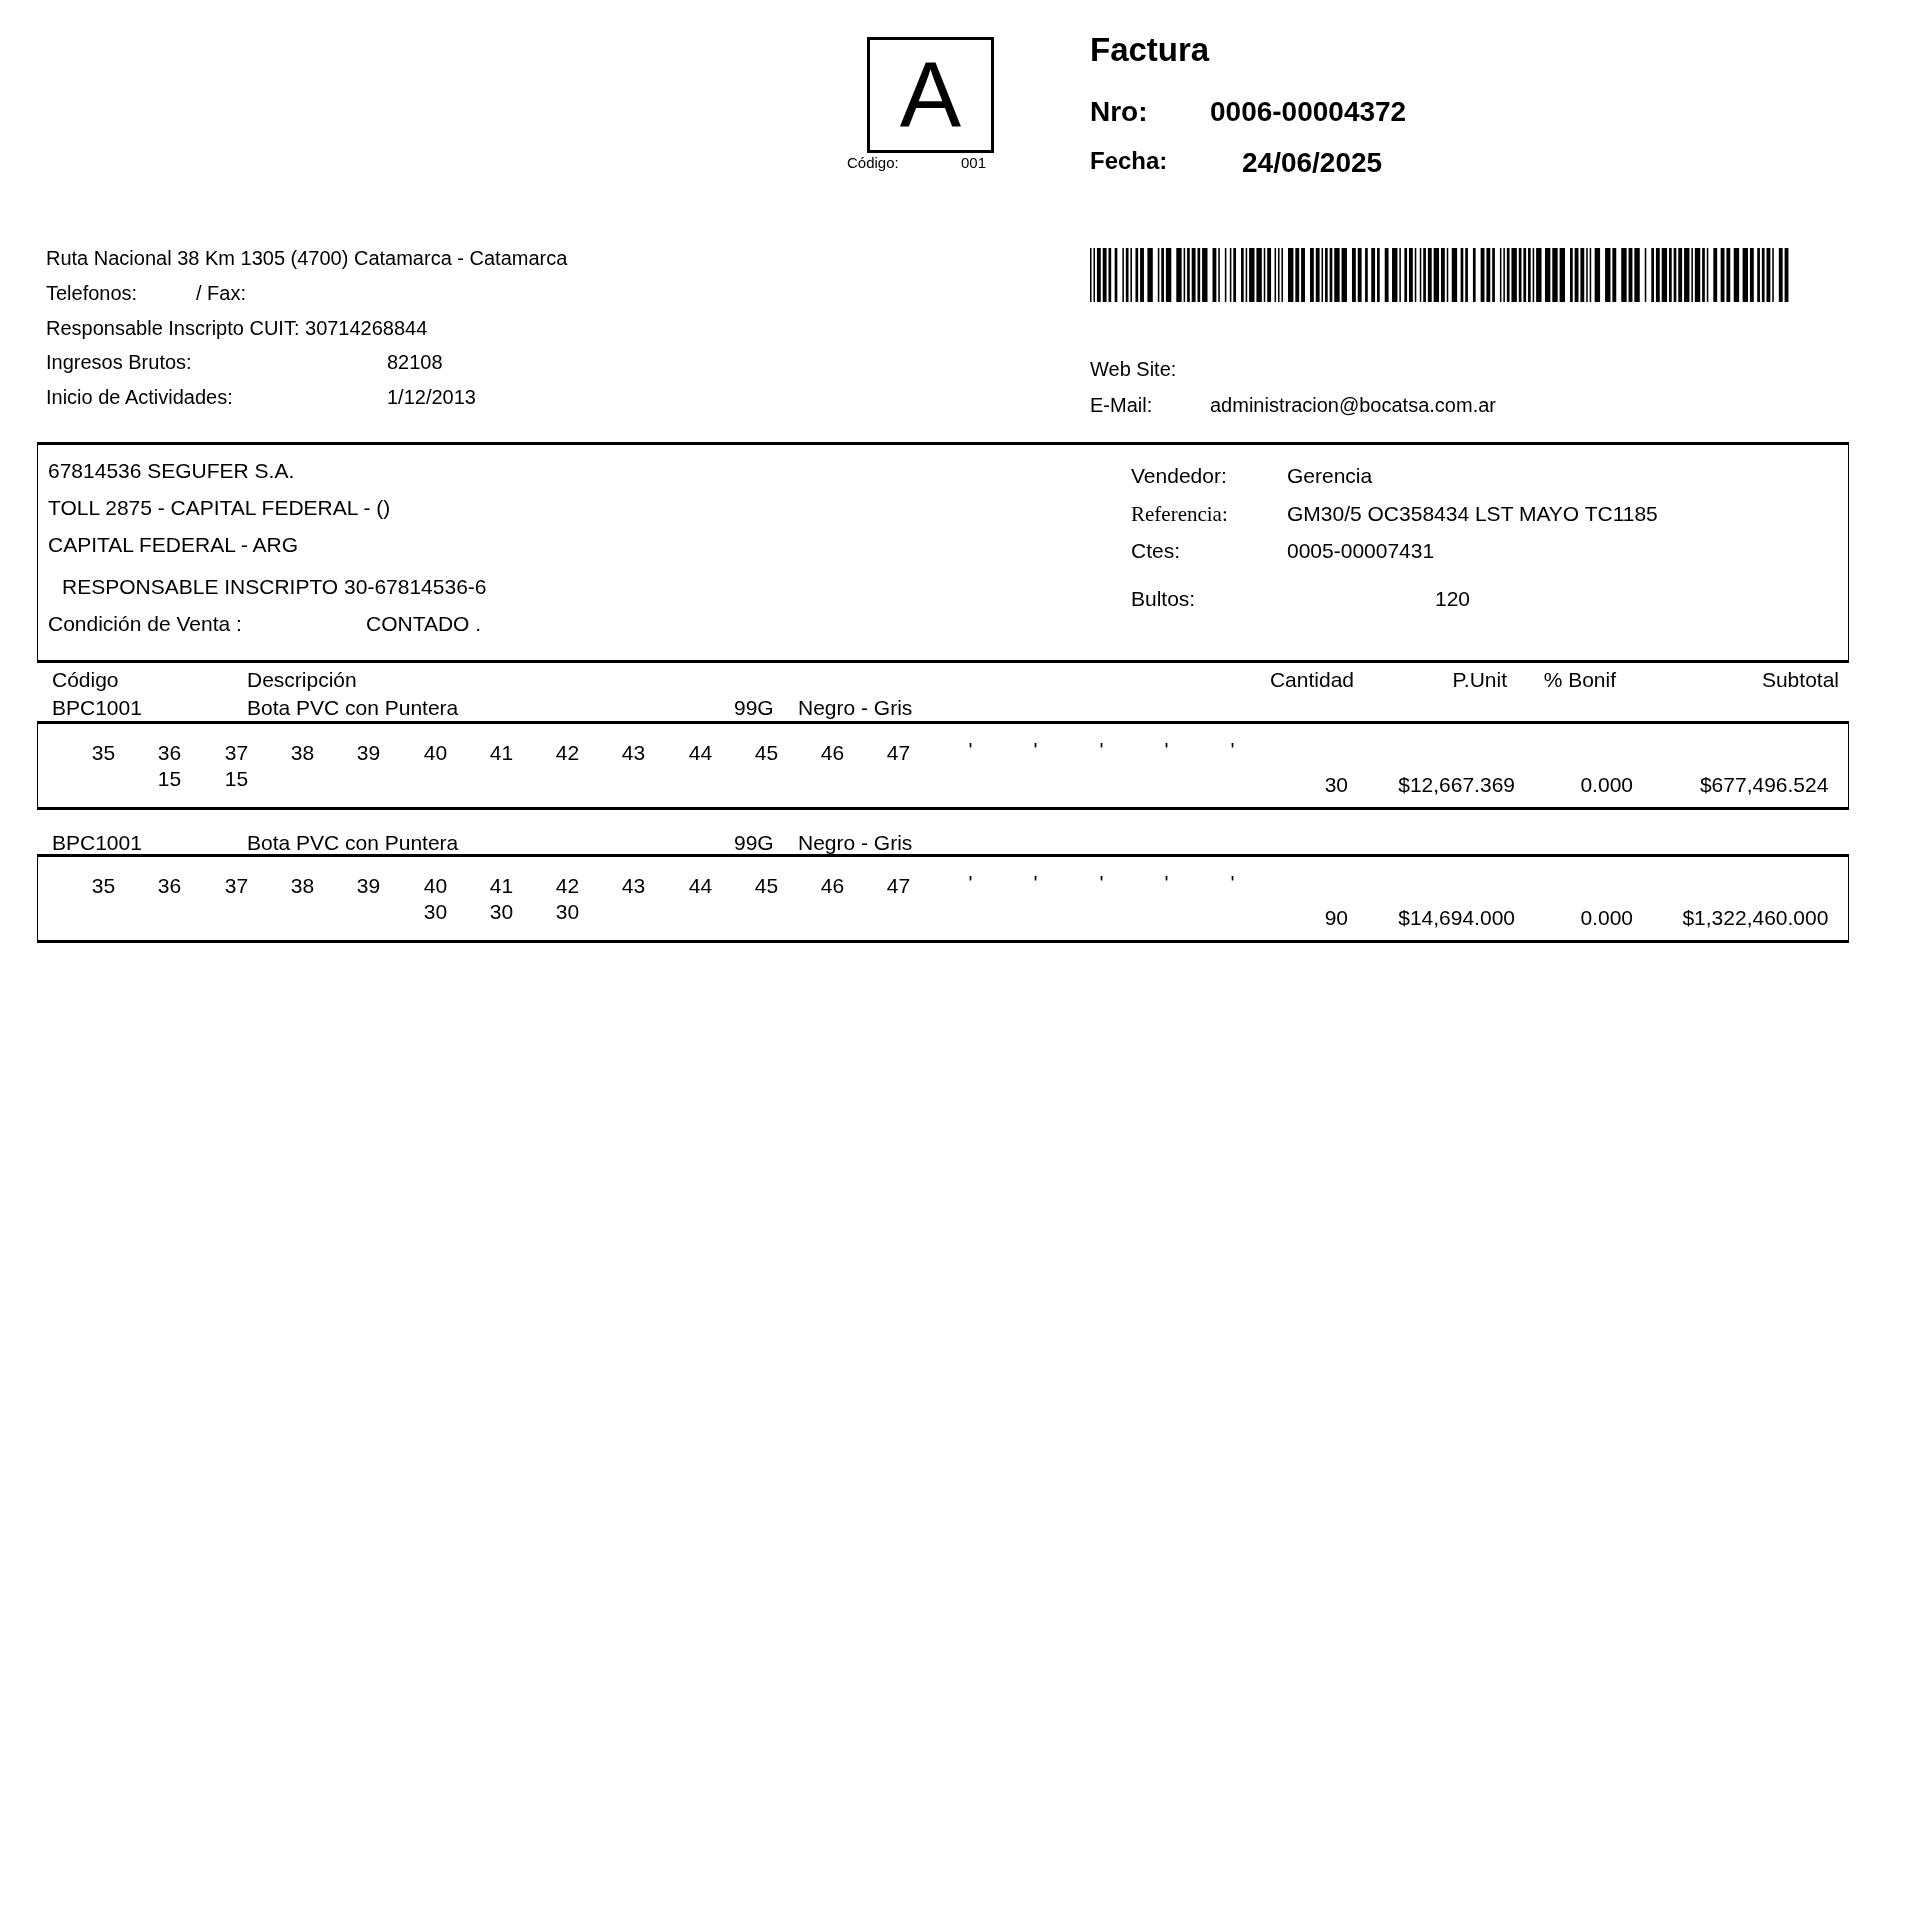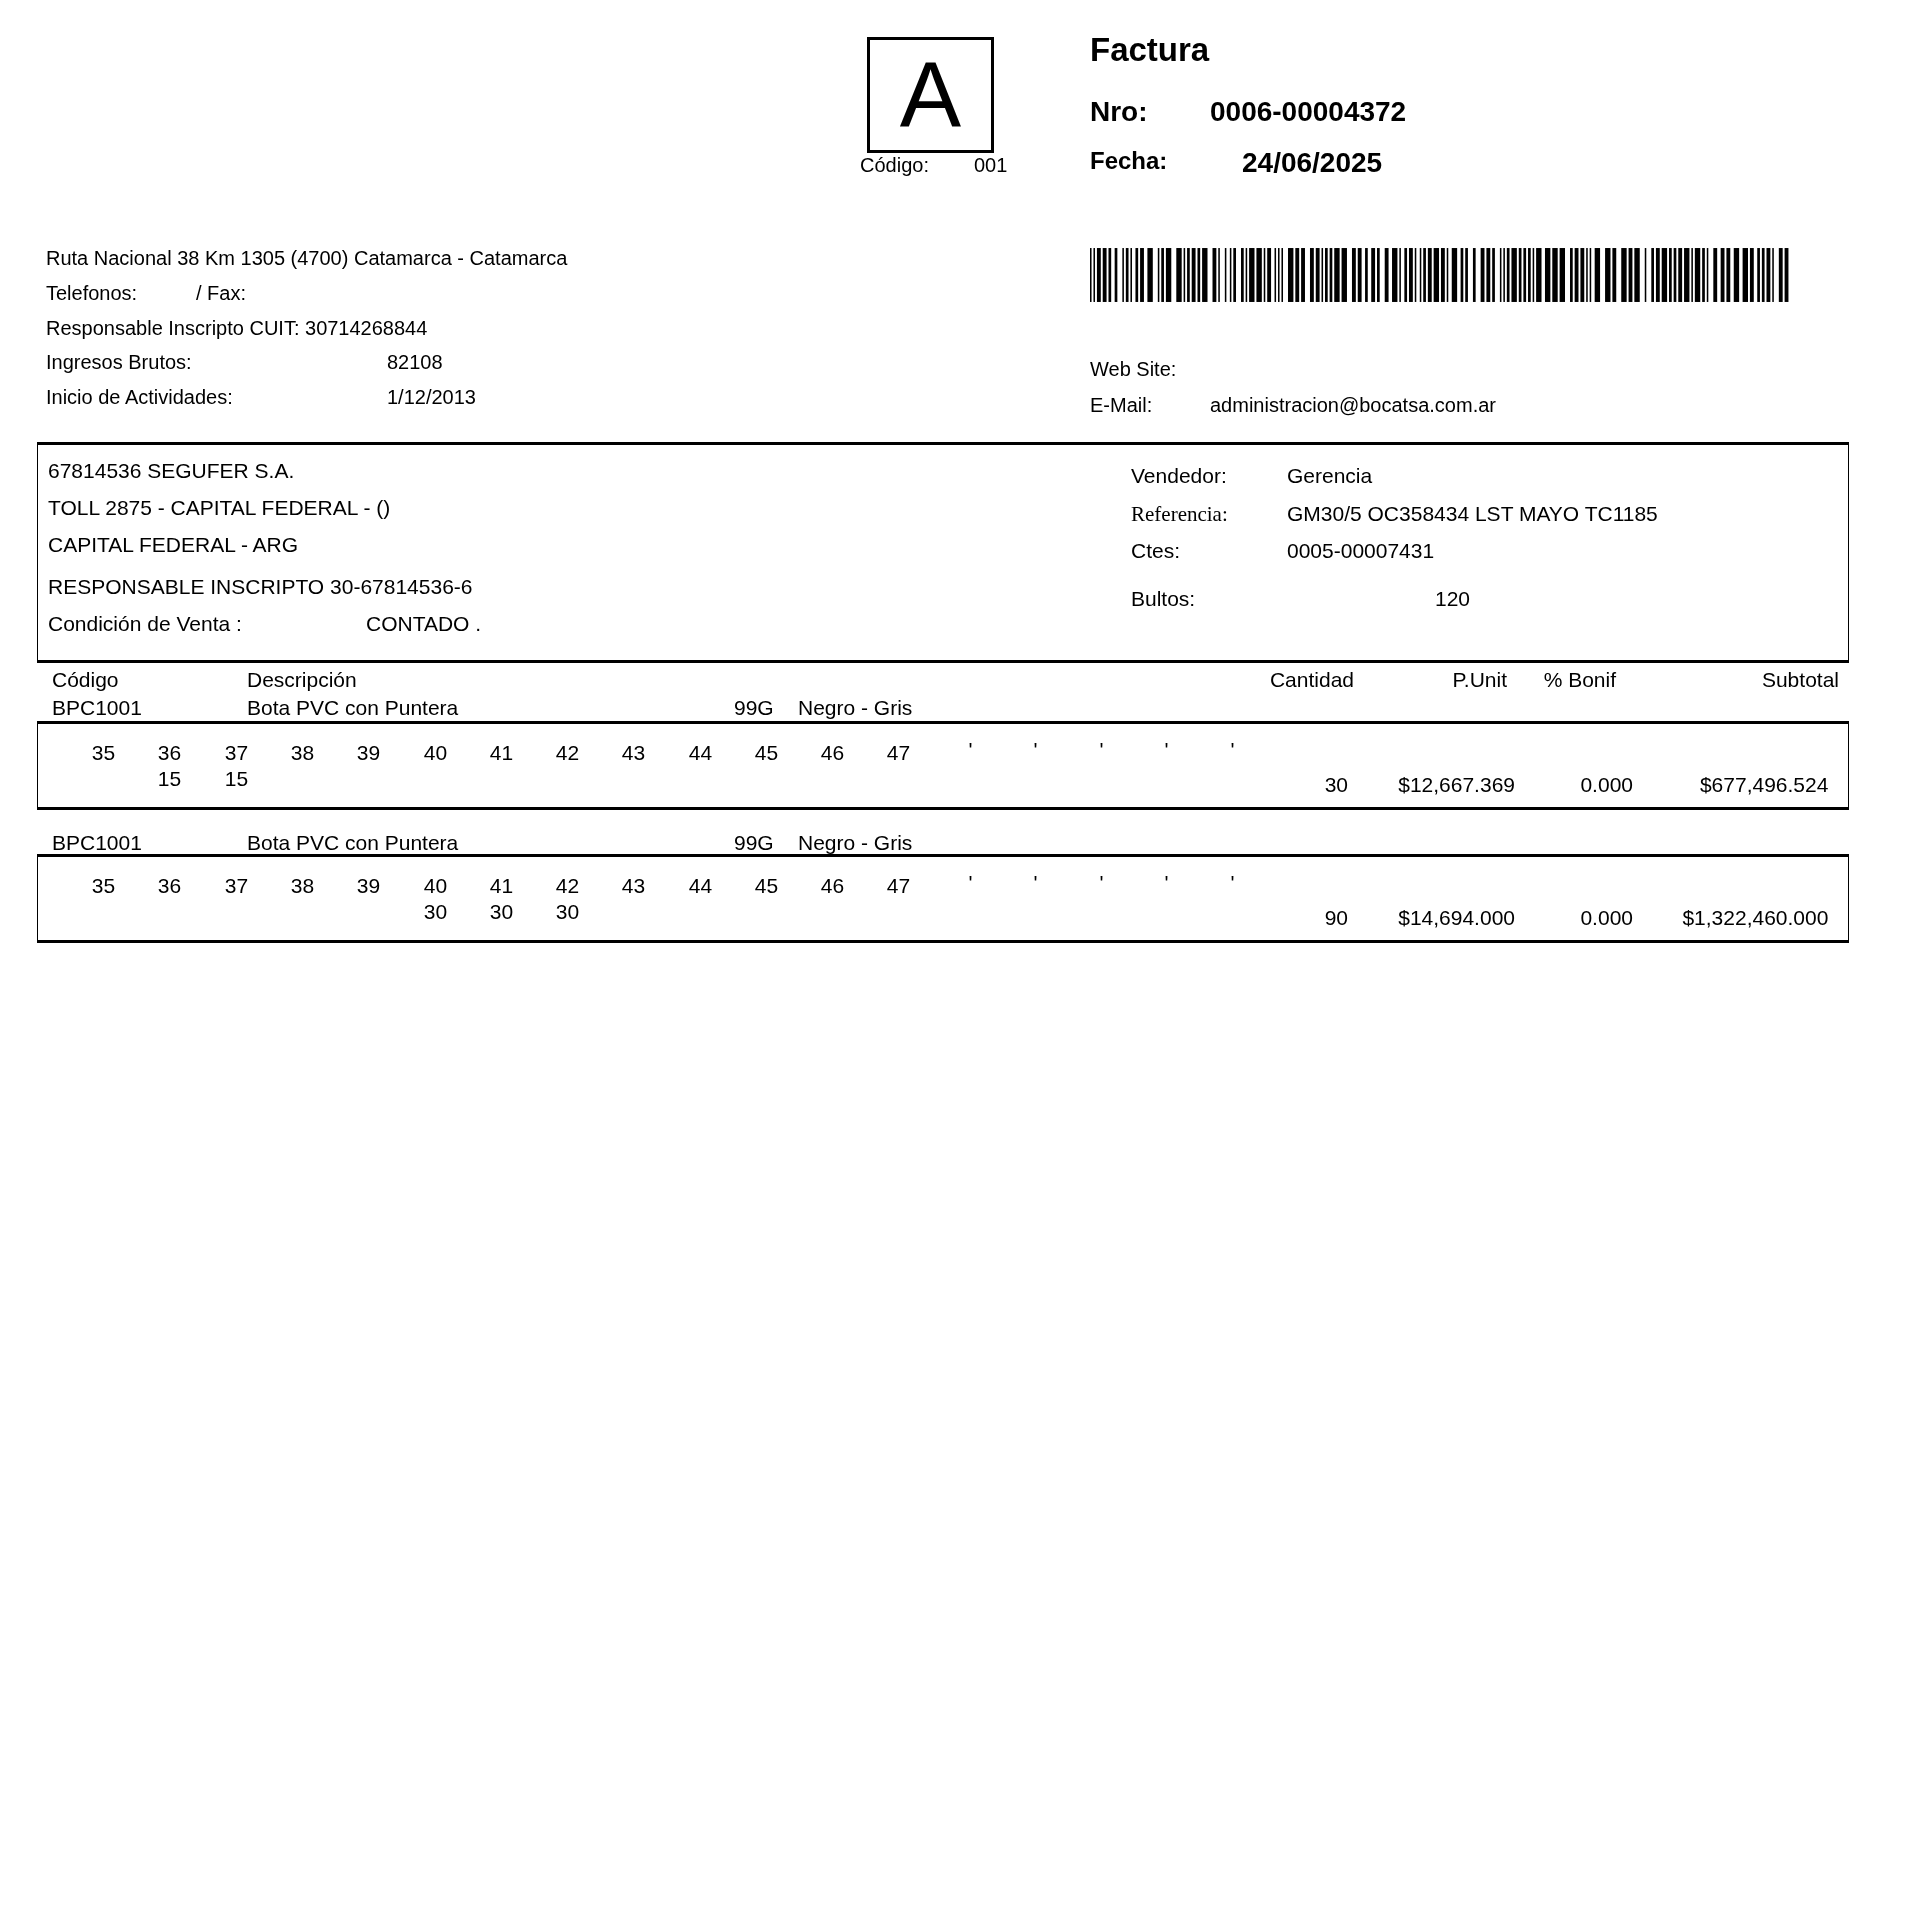--- a/index.html
+++ b/index.html
@@ -12,21 +12,21 @@
   .logo-box{position:absolute;left:48px;top:24px;width:501px;height:164px;border:3.9px solid #2c5a96;background:#dde7f2;box-sizing:border-box;padding:6.2px;}
   .logo-inner{width:100%;height:100%;background:#1f4e8c;display:flex;align-items:center;justify-content:center;}
   .logo-inner span{font-size:69px;font-weight:bold;color:#f8fbff;letter-spacing:0.8px;text-shadow:1.5px 1.5px 1.2px rgba(10,20,60,.45);}
 
   
   .a-box{position:absolute;left:867px;top:37px;width:127px;height:116px;border:3.1px solid #000;box-sizing:border-box;display:flex;align-items:center;justify-content:center;}
   .a-box span{font-size:92px;line-height:92px;}
 
   .f52{font-size:20px;}
   .f55{font-size:21px;}
-  .f48{font-size:20px;margin-left:13px;}
+  .f48{font-size:15px;}
 
   
   .client-box{position:absolute;left:37px;top:442px;width:1812px;height:221px;box-sizing:border-box;border:1.9px solid #000;border-top-width:3.9px;border-bottom-width:3.9px;}
 
   
   .item-box{position:absolute;left:37px;width:1812px;height:89px;box-sizing:border-box;border:1.9px solid #000;border-top-width:3.1px;border-bottom-width:3.1px;}
   .size-cell,.qty-cell,.tick-cell{position:absolute;width:39px;text-align:center;font-size:21px;}
   .size-cell{top:17.3px;}
   .qty-cell{top:43px;}
   .tick-cell{top:14px;font-size:21px;}
@@ -183,21 +183,21 @@
 
   <span class="abs f52" style="left:1090px;top:358px;">Web Site:</span>
   <span class="abs f52" style="left:1210px;top:358px;"></span>
   <span class="abs f52" style="left:1090px;top:394px;">E-Mail:</span>
   <span class="abs f52" style="left:1210px;top:394px;">administracion@bocatsa.com.ar</span>
 
   <div class="client-box"></div>
   <span class="abs f55" style="left:48px;top:459px;">67814536  SEGUFER S.A.</span>
   <span class="abs f55" style="left:48px;top:496px;">TOLL 2875 - CAPITAL FEDERAL - ()</span>
   <span class="abs f55" style="left:48px;top:533px;">CAPITAL FEDERAL - ARG</span>
-  <span class="abs f55" style="left:48px;top:575px;">RESPONSABLE INSCRIPTO  30-67814536-6</span>
+  <span class="abs f55" style="left:62px;top:575px;">RESPONSABLE INSCRIPTO  30-67814536-6</span>
   <span class="abs f55" style="left:48px;top:612px;">Condición de Venta :</span>
   <span class="abs f55" style="left:366px;top:612px;">CONTADO .</span>
   <span class="abs f55" style="left:1131px;top:464px;">Vendedor:</span>
   <span class="abs f55" style="left:1287px;top:464px;">Gerencia</span>
   <span class="abs f55" style="left:1131px;top:502px;font-family:Liberation Serif, serif;">Referencia:</span>
   <span class="abs f55" style="left:1287px;top:502px;">GM30/5 OC358434 LST MAYO TC1185</span>
   <span class="abs f55" style="left:1131px;top:539px;">Ctes:</span>
   <span class="abs f55" style="left:1287px;top:539px;">0005-00007431</span>
   <span class="abs f55" style="left:1131px;top:587px;">Bultos:</span>
   <span class="abs f55" style="left:1435px;top:587px;">120</span>

